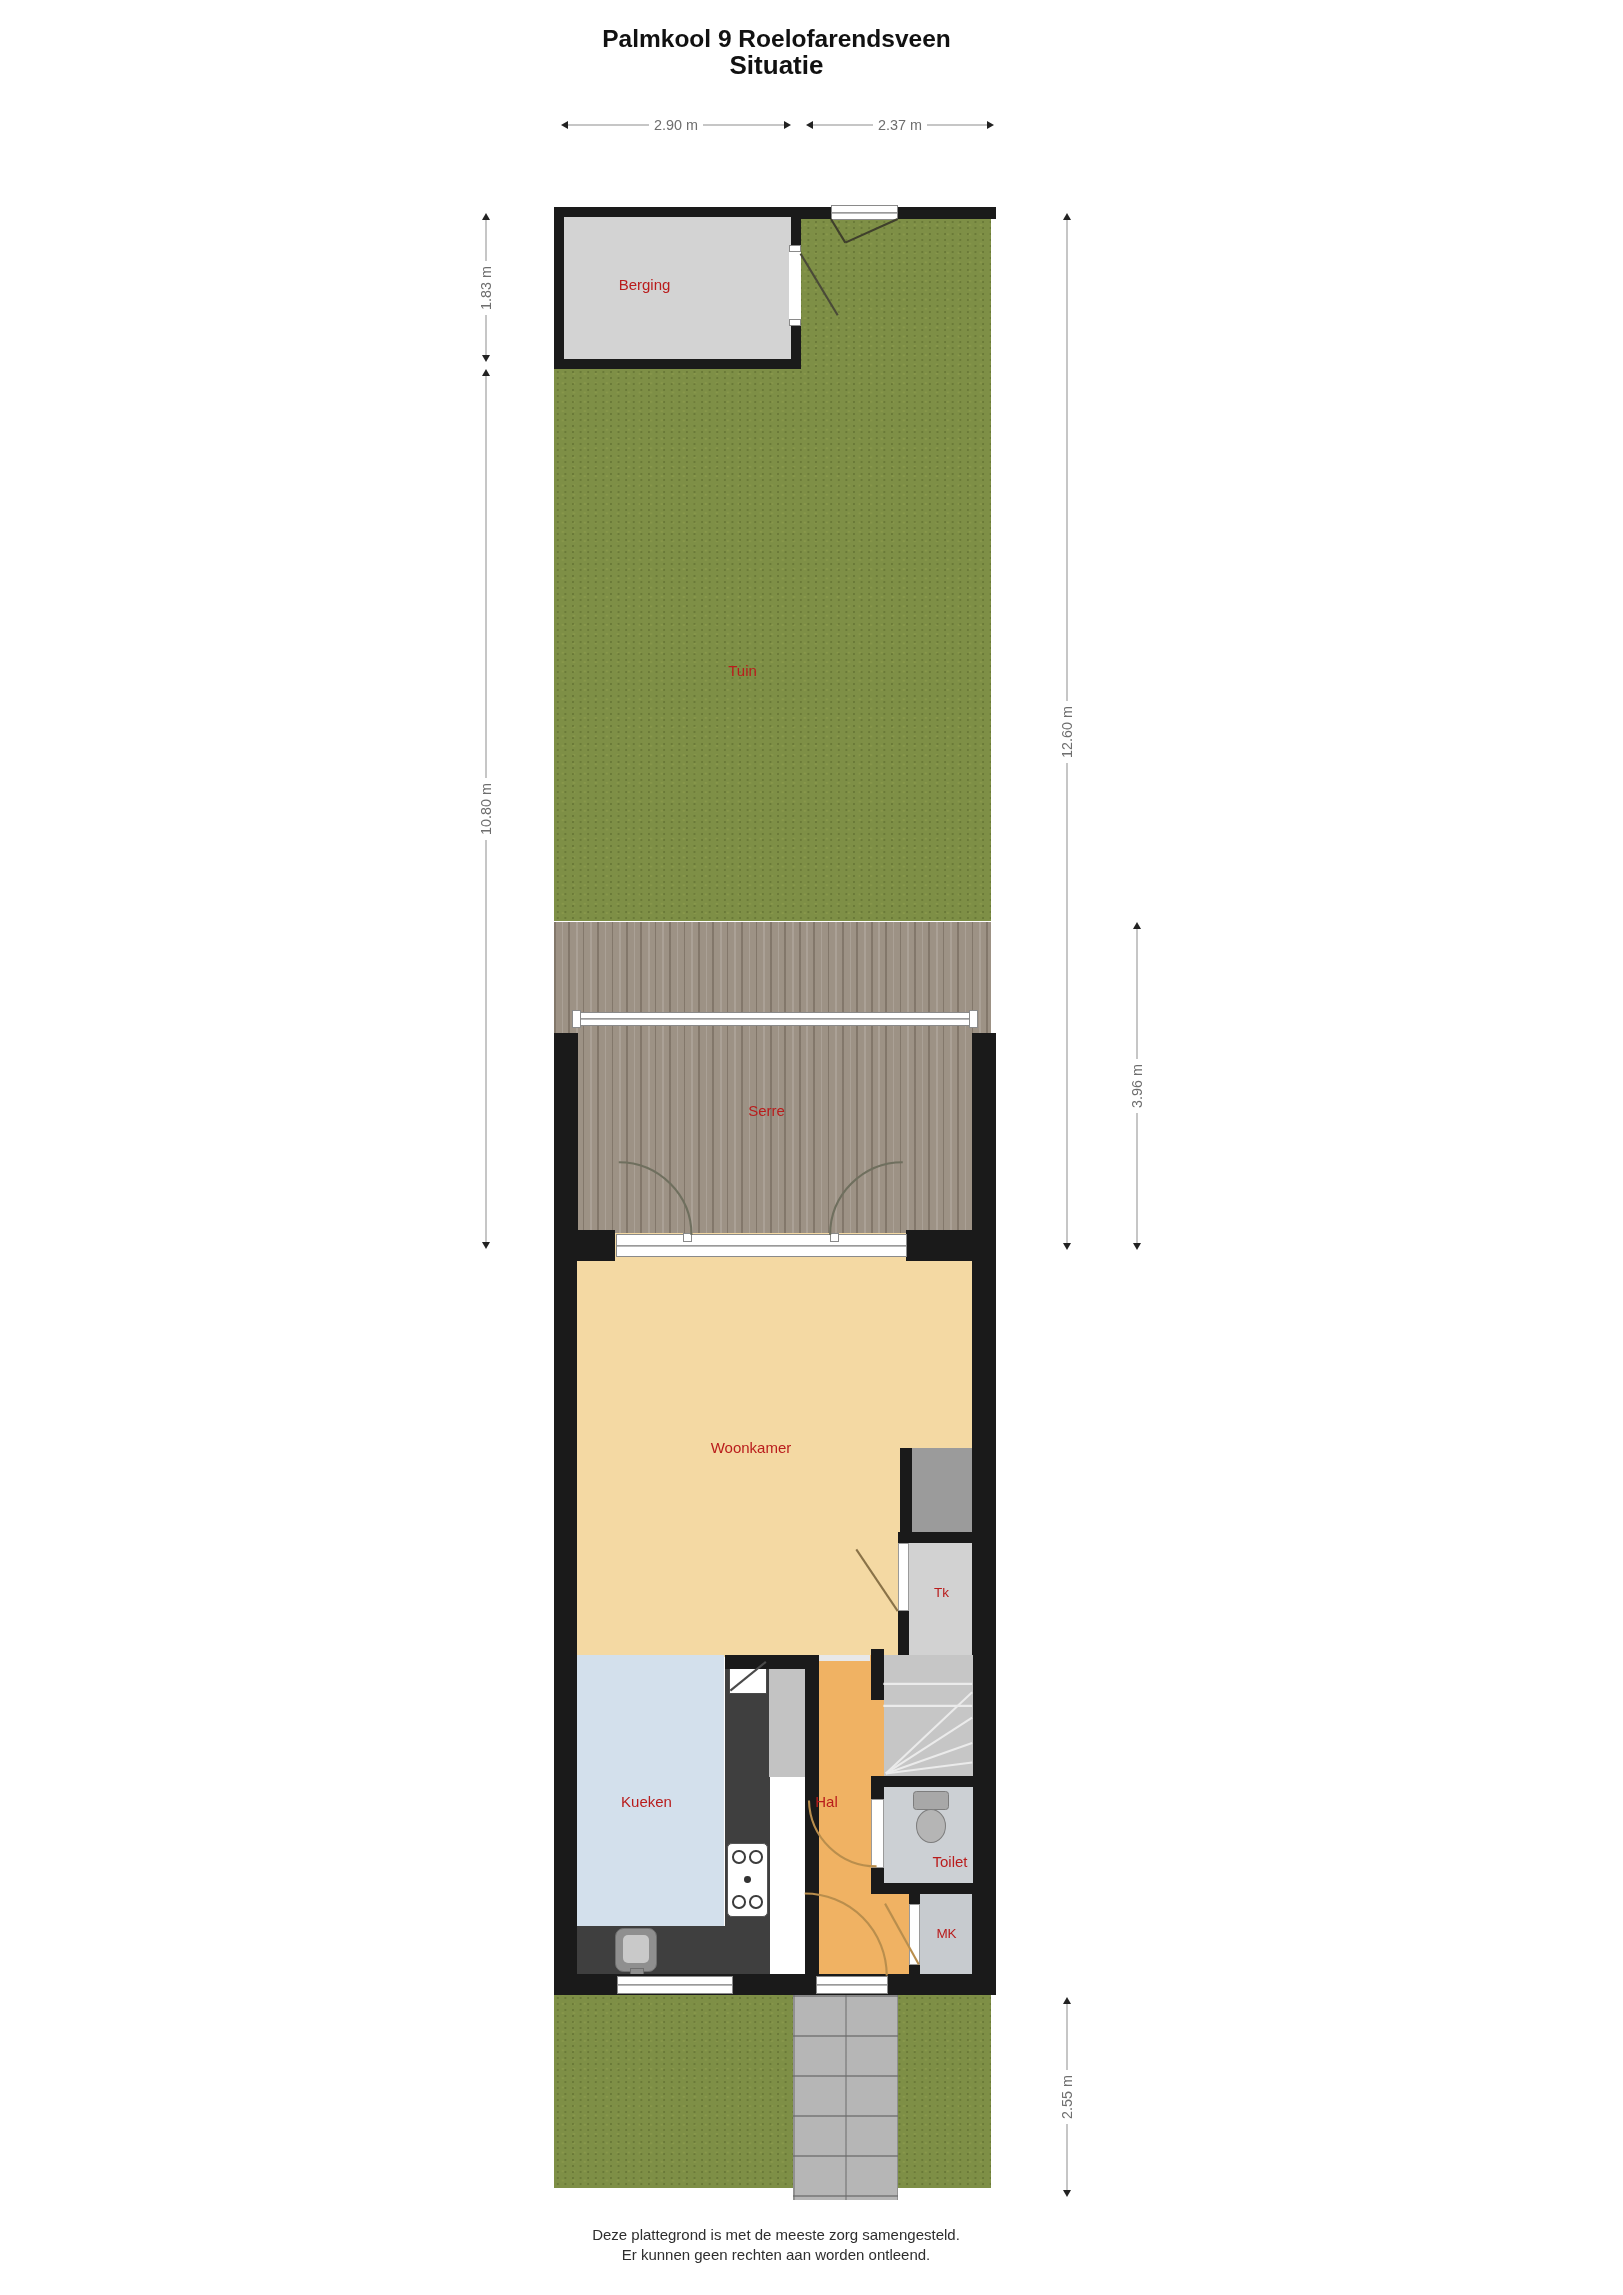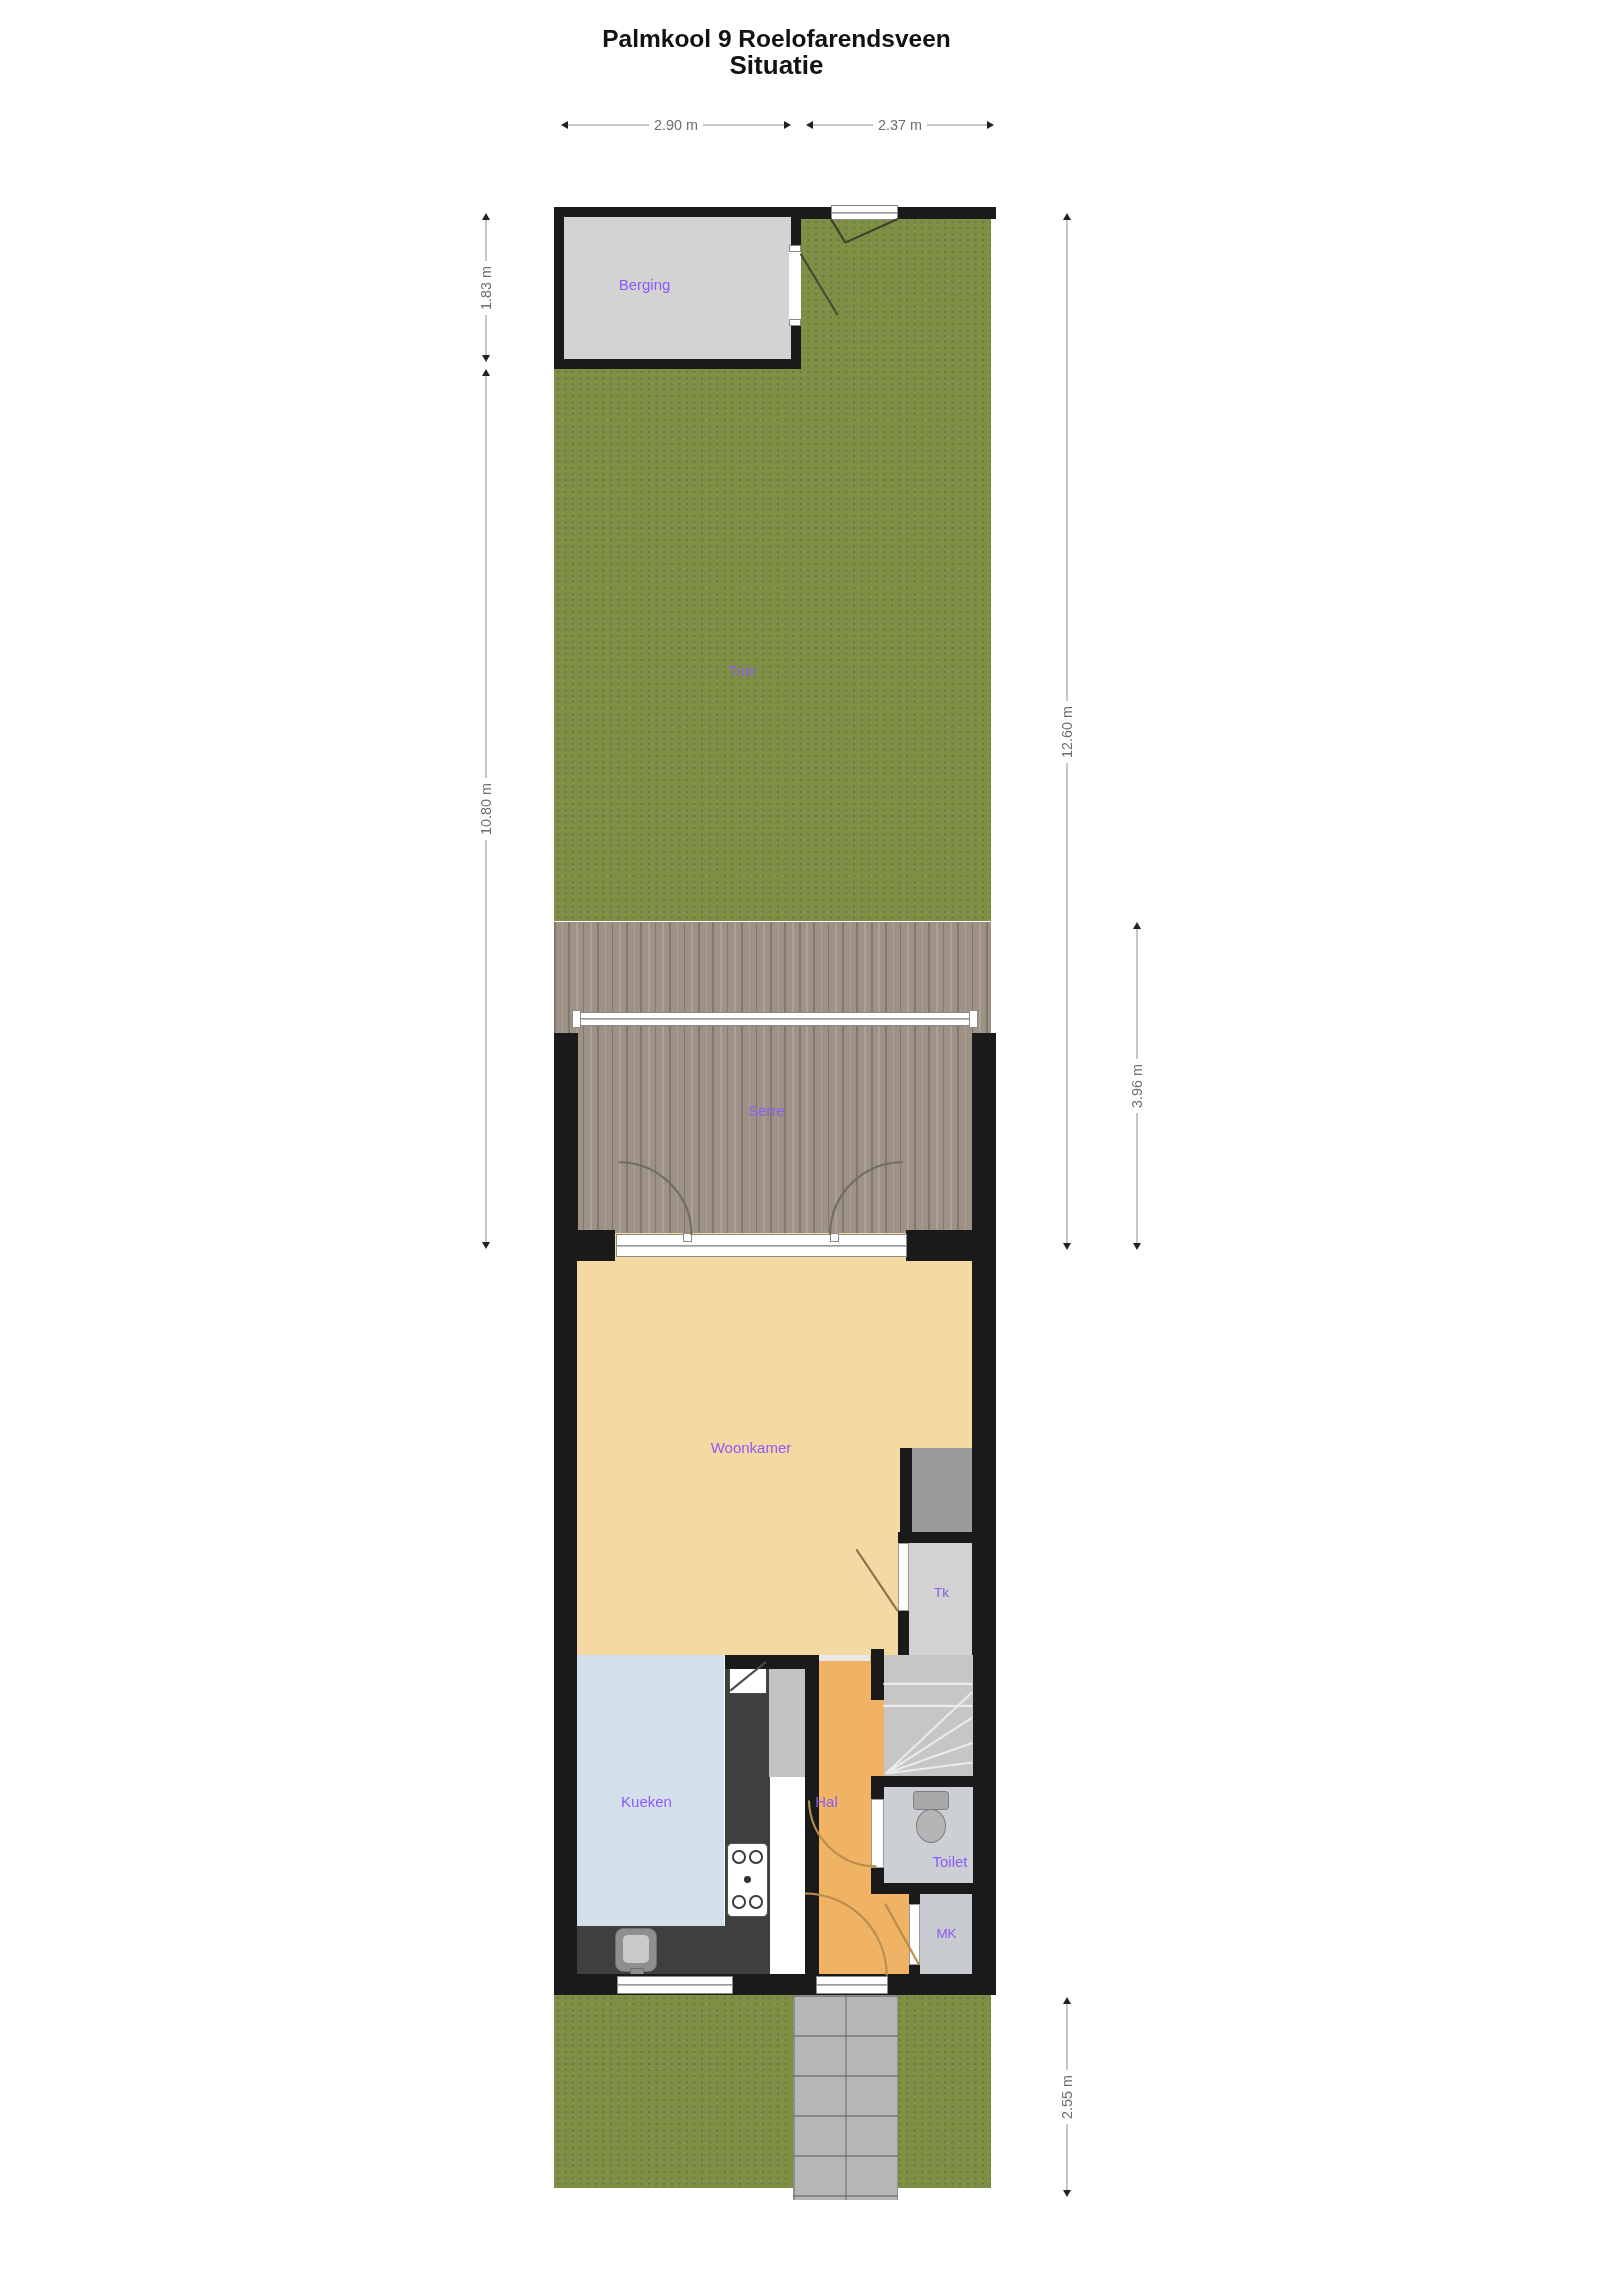--- a/index.html
+++ b/index.html
@@ -13,21 +13,21 @@
   .deck{position:absolute;background-color:#9d9285;
     background-image:repeating-linear-gradient(90deg, rgba(70,58,46,.30) 0 1.7px, transparent 1.7px 7.6px, rgba(255,255,255,.14) 7.6px 9.3px, transparent 9.3px 14.4px);}
   .paving{position:absolute;background-color:#b6b6b6;
     background-image:repeating-linear-gradient(180deg, rgba(108,108,108,.65) 0 1.7px, transparent 1.7px 40px),
                      repeating-linear-gradient(90deg, rgba(108,108,108,.5) 0 1.7px, transparent 1.7px 52px);}
   .room{position:absolute;}
   .win{position:absolute;background-color:#fff;border:1.7px solid #8a8a8a;box-sizing:border-box;
     background-image:linear-gradient(#9a9a9a 0 0);background-size:100% 1.7px;background-position:center;background-repeat:no-repeat;}
   .gap{position:absolute;background:#fff;}
   .hinge{position:absolute;background:#fff;border:0.8px solid #8a8a8a;box-sizing:border-box;}
-  .rlabel{position:absolute;color:#8b5cf6;font-size:15px;text-align:center;line-height:17px;}
+  .rlabel{position:absolute;color:#b91c1c;font-size:15px;text-align:center;line-height:17px;}
   .title{position:absolute;text-align:center;color:#111;}
   .title .l1{font-size:24.5px;font-weight:bold;line-height:29px;}
   .title .l2{font-size:26px;font-weight:bold;line-height:25px;}
   .footer{position:absolute;text-align:center;color:#2e2e2e;font-size:15px;line-height:20px;}
   .dim-h{position:absolute;height:13.5px;display:flex;align-items:center;}
   .dim-v{position:absolute;width:13.5px;display:flex;flex-direction:column;align-items:center;}
   .ln-h{flex:1;height:1.7px;background:#c6c6c6;}
   .ln-v{flex:1;width:1.7px;background:#c6c6c6;}
   .ar{width:0;height:0;border:4.2px solid transparent;flex:none;}
   .ar.lt{border-right:7.6px solid #222;border-left:none;}
@@ -207,15 +207,19 @@
       <path d="M 1045 1992 L 1150 1992"></path>
       <path d="M 1045 2018 L 1150 2018"></path>
       <path d="M 1048 2098 L 1150 2002"></path>
       <path d="M 1048 2098 L 1150 2032"></path>
       <path d="M 1048 2098 L 1150 2062"></path>
       <path d="M 1048 2098 L 1150 2085"></path>
     </g>
     <path d="M 864 2000 L 906 1966" stroke="#4a4a4a" stroke-width="2.5" fill="none"></path>
   </svg>
 
+  <div class="footer" style="left:480px;top:2225px;width:592px;">
+    <div>Deze plattegrond is met de meeste zorg samengesteld.</div>
+    <div>Er kunnen geen rechten aan worden ontleend.</div>
+  </div>
 
 </div>
 
 
 </body></html>

